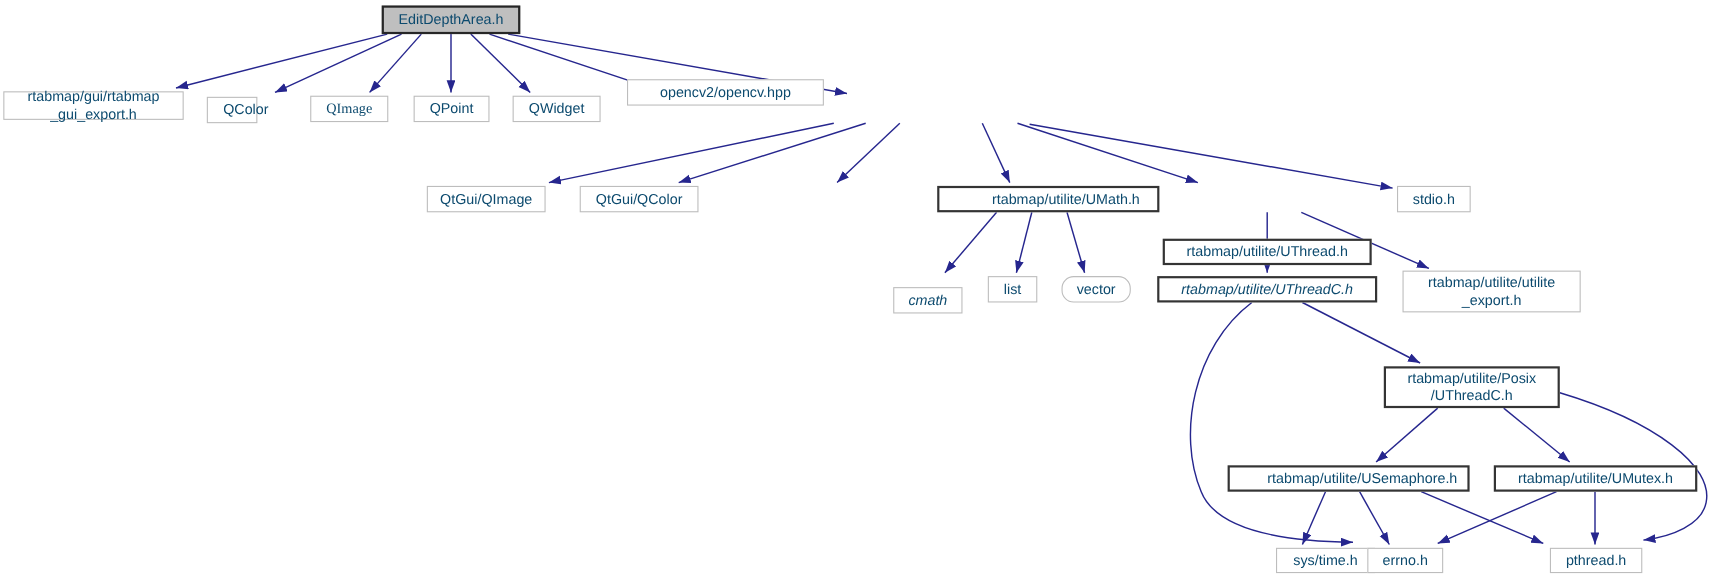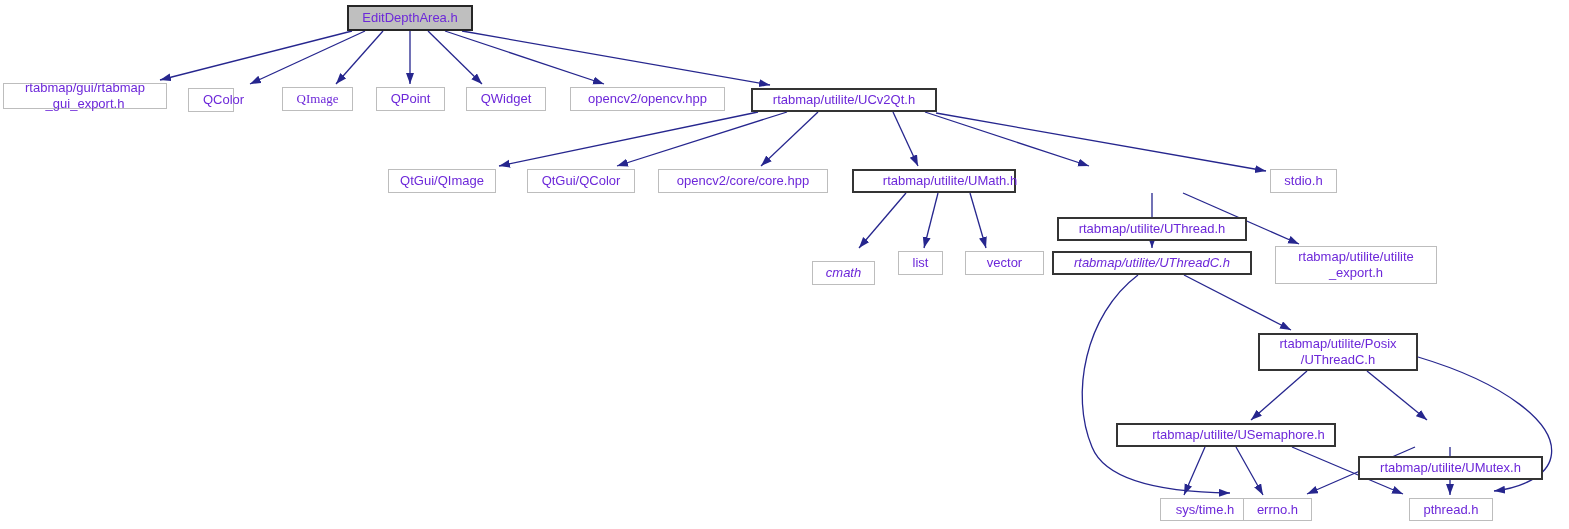--- a/index.html
+++ b/index.html
@@ -15,21 +15,21 @@
     position:absolute;
     left:0;top:0;
     width:1569px;height:529px;
     pointer-events:none;
   }
   .node{
     position:absolute;
     box-sizing:border-box;
     background:#ffffff;
     border:1px solid #bdbdbd;
-    color:#6d28d9;
+    color:#0c4a6e;
     font-size:13px;
     line-height:1.22;
     display:flex;
     align-items:center;
     justify-content:center;
     text-align:center;
     white-space:pre-line;
     cursor:default;
   }
   .node.dark{
@@ -87,40 +87,38 @@
   </svg>
 
   <div class="node main" style="left:347px;top:5px;width:126px;height:26px;">EditDepthArea.h</div>
 
   <div class="node" style="left:3px;top:83px;width:164px;height:26px;">rtabmap/gui/rtabmap
 _gui_export.h</div>
   <div class="node" style="left:188px;top:88px;width:46px;height:24px;padding-left:25px;">QColor</div>
   <div class="node" style="left:282px;top:87px;width:71px;height:24px;font-family:Liberation Serif, serif;">QImage</div>
   <div class="node" style="left:376px;top:87px;width:69px;height:24px;">QPoint</div>
   <div class="node" style="left:466px;top:87px;width:80px;height:24px;text-align:center;">QWidget</div>
-  <div class="node" style="left:570px;top:87px;width:155px;height:24px;">opencv2/opencv.hpp</div>
-  <div class="node dark" style="left:751px;top:88px;width:186px;height:24px;">rtabmap/utilite/UCv2Qt.h</div>
+  <div class="node" style="left:570px;top:72px;width:179px;height:24px;">opencv2/opencv.hpp</div>
 
   <div class="node" style="left:388px;top:169px;width:108px;height:24px;">QtGui/QImage</div>
   <div class="node" style="left:527px;top:169px;width:108px;height:24px;">QtGui/QColor</div>
-  <div class="node" style="left:658px;top:169px;width:170px;height:24px;">opencv2/core/core.hpp</div>
-  <div class="node dark" style="left:852px;top:169px;width:164px;height:24px;padding-left:32px;">rtabmap/utilite/UMath.h</div>
+  <div class="node dark" style="left:852px;top:169px;width:202px;height:24px;padding-left:32px;">rtabmap/utilite/UMath.h</div>
   <div class="node dark" style="left:1057px;top:169px;width:190px;height:24px;margin-top:48px;">rtabmap/utilite/UThread.h</div>
   <div class="node" style="left:1270px;top:169px;width:67px;height:24px;">stdio.h</div>
 
   <div class="node" style="left:812px;top:261px;width:63px;height:24px;font-style:italic;">cmath</div>
   <div class="node" style="left:898px;top:251px;width:45px;height:24px;">list</div>
-  <div class="node" style="left:965px;top:251px;width:79px;height:24px;">vector</div>
+  <div class="node" style="left:965px;top:251px;width:63px;height:24px;border-radius:11px;">vector</div>
   <div class="node dark" style="left:1052px;top:251px;width:200px;height:24px;font-style:italic;">rtabmap/utilite/UThreadC.h</div>
   <div class="node" style="left:1275px;top:246px;width:162px;height:38px;">rtabmap/utilite/utilite
 _export.h</div>
 
   <div class="node dark" style="left:1258px;top:333px;width:160px;height:38px;">rtabmap/utilite/Posix
 /UThreadC.h</div>
 
   <div class="node dark" style="left:1116px;top:423px;width:220px;height:24px;padding-left:25px;">rtabmap/utilite/USemaphore.h</div>
-  <div class="node dark" style="left:1358px;top:423px;width:185px;height:24px;margin-top:33px;">rtabmap/utilite/UMutex.h</div>
+  <div class="node dark" style="left:1358px;top:423px;width:185px;height:24px;">rtabmap/utilite/UMutex.h</div>
 
   <div class="node" style="left:1128px;top:498px;width:90px;height:23px;margin-left:32px;">sys/time.h</div>
   <div class="node" style="left:1243px;top:498px;width:69px;height:23px;">errno.h</div>
   <div class="node" style="left:1409px;top:498px;width:84px;height:23px;">pthread.h</div>
 
 </div>
 
 </body></html>

